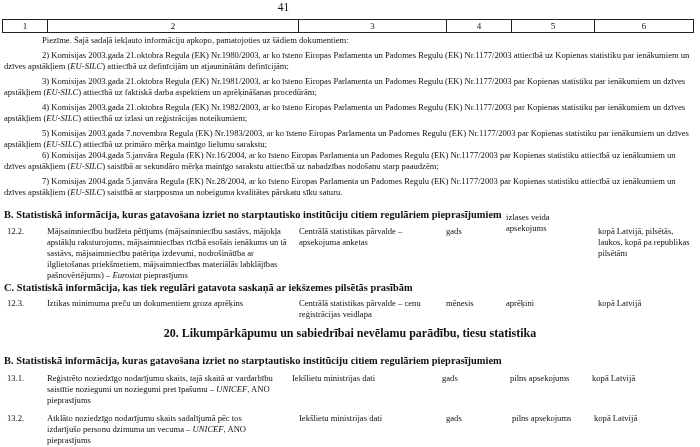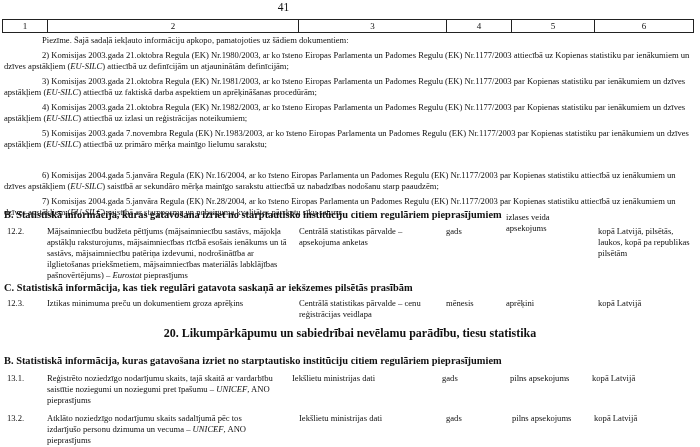--- a/index.html
+++ b/index.html
@@ -33,21 +33,21 @@
   <div style="width:65px">4</div>
   <div style="width:83px">5</div>
   <div style="flex:1">6</div>
 </div>
 
 <div class="abs note" style="top:35px">
   <p class="ind" style="margin-bottom:4px">Piezīme. Šajā sadaļā iekļauto informāciju apkopo, pamatojoties uz šādiem dokumentiem:</p>
   <p class="ind" style="margin-bottom:4px"><span>2) Komisijas 2003.gada 21.oktobra Regula (EK) Nr.1980/2003, ar ko īsteno Eiropas Parlamenta un Padomes Regulu (EK) Nr.1177/2003 attiecībā uz Kopienas statistiku par ienākumiem un dzīves apstākļiem (</span><i>EU-SILC</i><span>) attiecībā uz definīcijām un atjauninātām definīcijām;</span></p>
   <p class="ind" style="margin-bottom:4px"><span>3) Komisijas 2003.gada 21.oktobra Regula (EK) Nr.1981/2003, ar ko īsteno Eiropas Parlamenta un Padomes Regulu (EK) Nr.1177/2003 par Kopienas statistiku par ienākumiem un dzīves apstākļiem (</span><i>EU-SILC</i><span>) attiecībā uz faktiskā darba aspektiem un aprēķināšanas procedūrām;</span></p>
   <p class="ind" style="margin-bottom:4px"><span>4) Komisijas 2003.gada 21.oktobra Regula (EK) Nr.1982/2003, ar ko īsteno Eiropas Parlamenta un Padomes Regulu (EK) Nr.1177/2003 par Kopienas statistiku par ienākumiem un dzīves apstākļiem (</span><i>EU-SILC</i><span>) attiecībā uz izlasi un reģistrācijas noteikumiem;</span></p>
-  <p class="ind" style="margin-bottom:20px"><span>5) Komisijas 2003.gada 7.novembra Regula (EK) Nr.1983/2003, ar ko īsteno Eiropas Parlamenta un Padomes Regulu (EK) Nr.1177/2003 par Kopienas statistiku par ienākumiem un dzīves apstākļiem (</span><i>EU-SILC</i><span>) attiecībā uz primāro mērķa mainīgo lielumu sarakstu;</span></p>
+  <p class="ind" style="margin-bottom:0"><span>5) Komisijas 2003.gada 7.novembra Regula (EK) Nr.1983/2003, ar ko īsteno Eiropas Parlamenta un Padomes Regulu (EK) Nr.1177/2003 par Kopienas statistiku par ienākumiem un dzīves apstākļiem (</span><i>EU-SILC</i><span>) attiecībā uz primāro mērķa mainīgo lielumu sarakstu;</span></p>
   <p class="ind" style="margin-bottom:4px"><span>6) Komisijas 2004.gada 5.janvāra Regula (EK) Nr.16/2004, ar ko īsteno Eiropas Parlamenta un Padomes Regulu (EK) Nr.1177/2003 par Kopienas statistiku attiecībā uz ienākumiem un dzīves apstākļiem (</span><i>EU-SILC</i><span>) saistībā ar sekundāro mērķa mainīgo sarakstu attiecībā uz nabadzības nodošanu starp paaudzēm;</span></p>
   <p class="ind"><span>7) Komisijas 2004.gada 5.janvāra Regula (EK) Nr.28/2004, ar ko īsteno Eiropas Parlamenta un Padomes Regulu (EK) Nr.1177/2003 par Kopienas statistiku attiecībā uz ienākumiem un dzīves apstākļiem (</span><i>EU-SILC</i><span>) saistībā ar starpposma un nobeiguma kvalitātes pārskatu sīku saturu.</span></p>
 </div>
 
 <div class="abs secB" style="top:208px">B. Statistiskā informācija, kuras gatavošana izriet no starptautisko institūciju citiem regulāriem pieprasījumiem</div>
 
 <div>
   <div class="row-cell" style="left:7px;top:226px;width:36px">12.2.</div>
   <div class="row-cell" style="left:47px;top:226px;width:242px"><span>Mājsaimniecību budžeta pētījums (mājsaimniecību sastāvs, mājokļa apstākļu raksturojums, mājsaimniecības rīcībā esošais ienākums un tā sastāvs, mājsaimniecību patēriņa izdevumi, nodrošinātība ar ilglietošanas priekšmetiem, mājsaimniecības materiālās labklājības pašnovērtējums) – </span><i>Eurostat</i><span> pieprasījums</span></div>
   <div class="row-cell" style="left:299px;top:226px;width:120px">Centrālā statistikas pārvalde – apsekojuma anketas</div>

